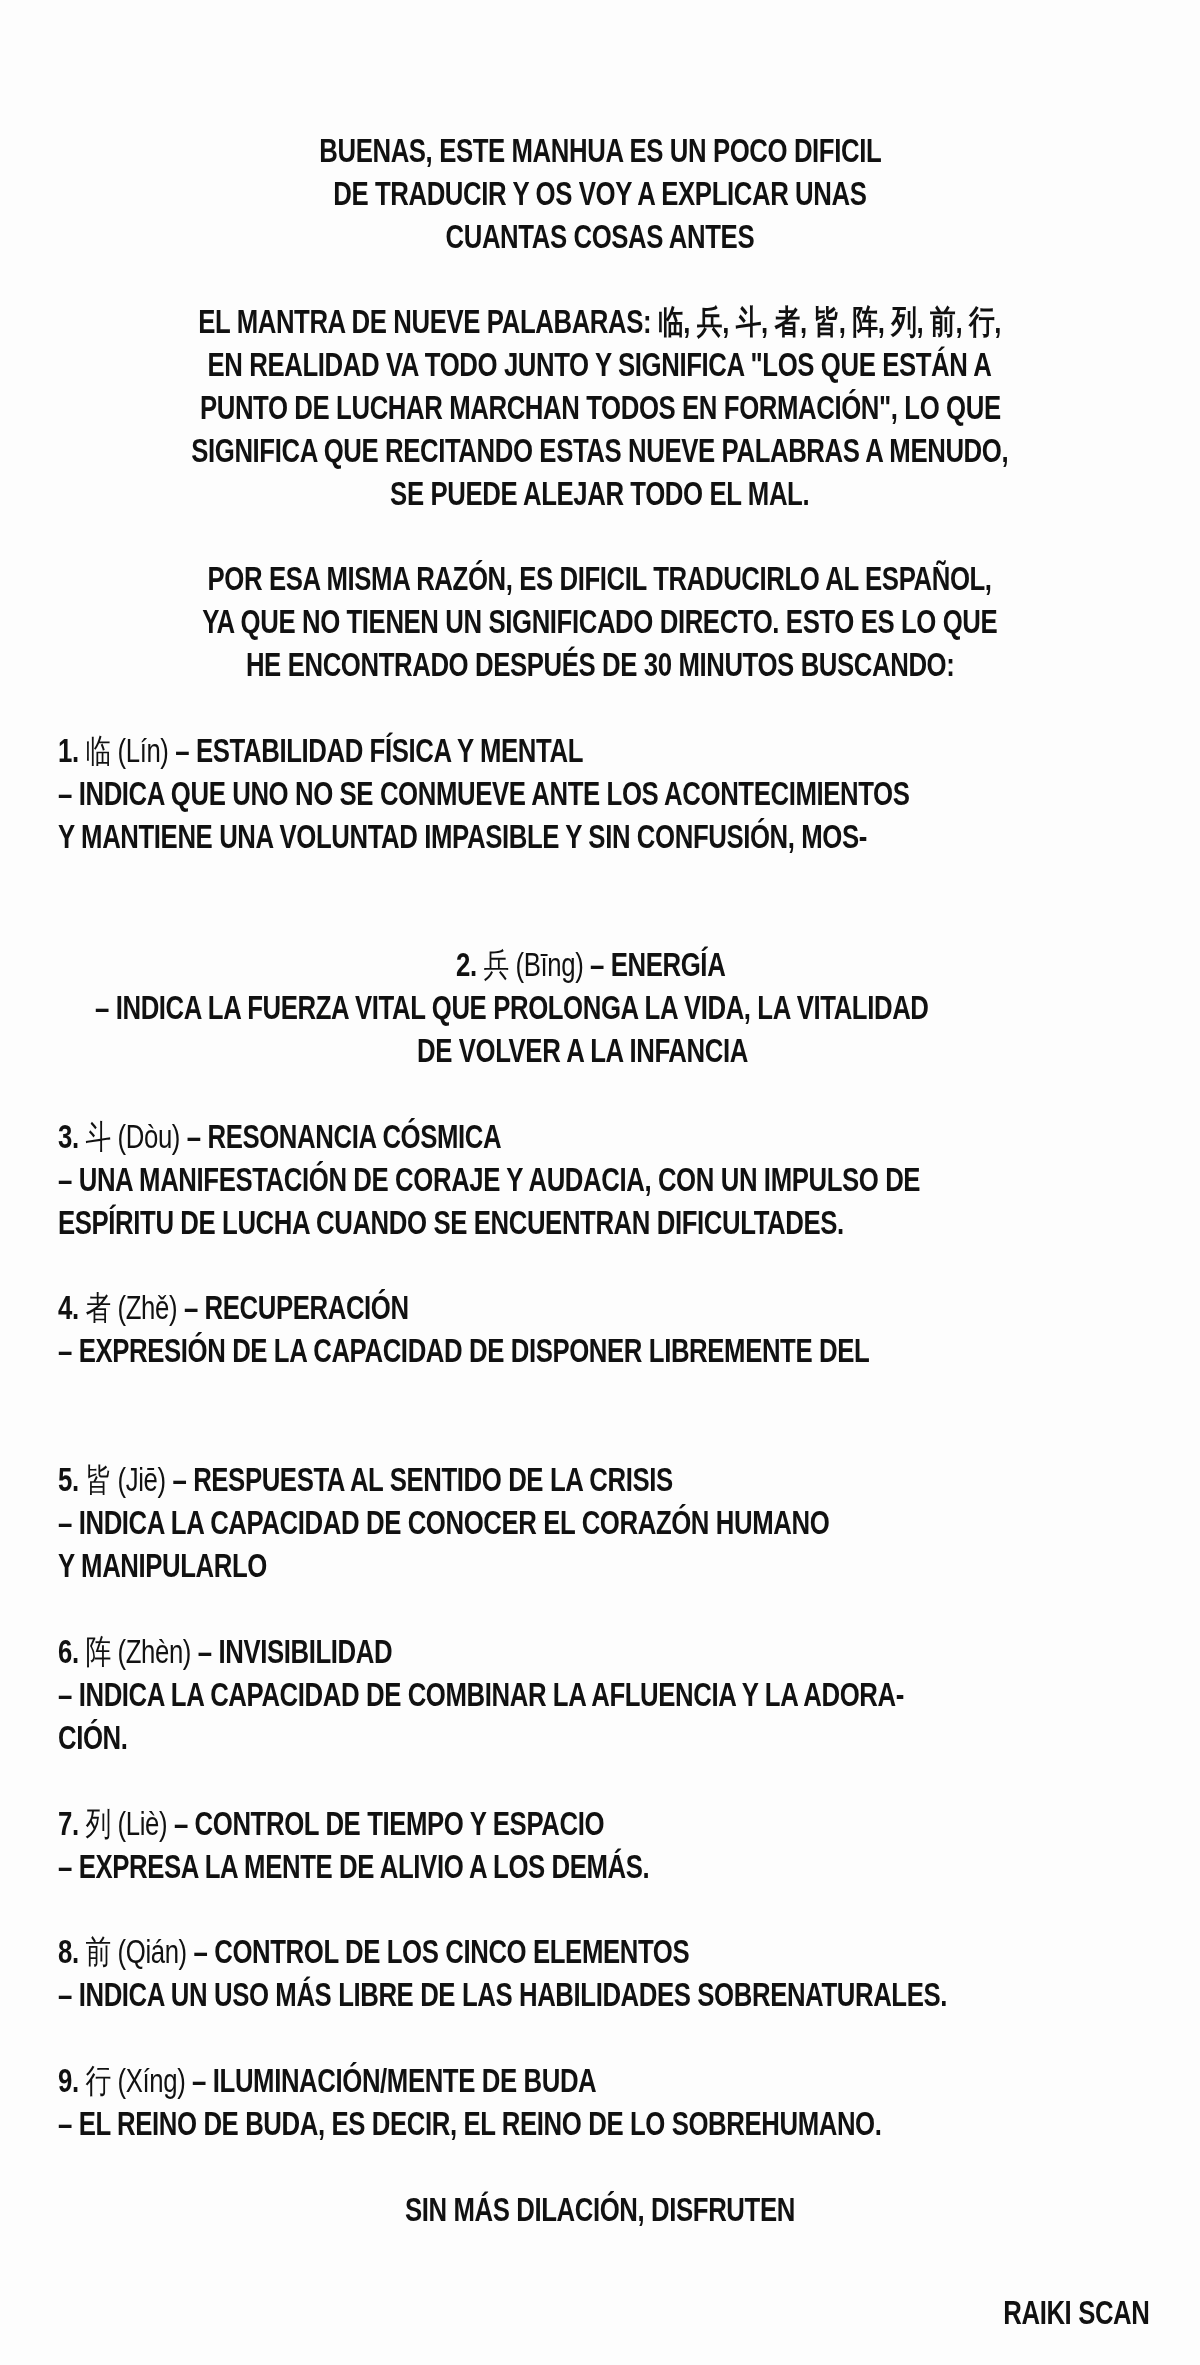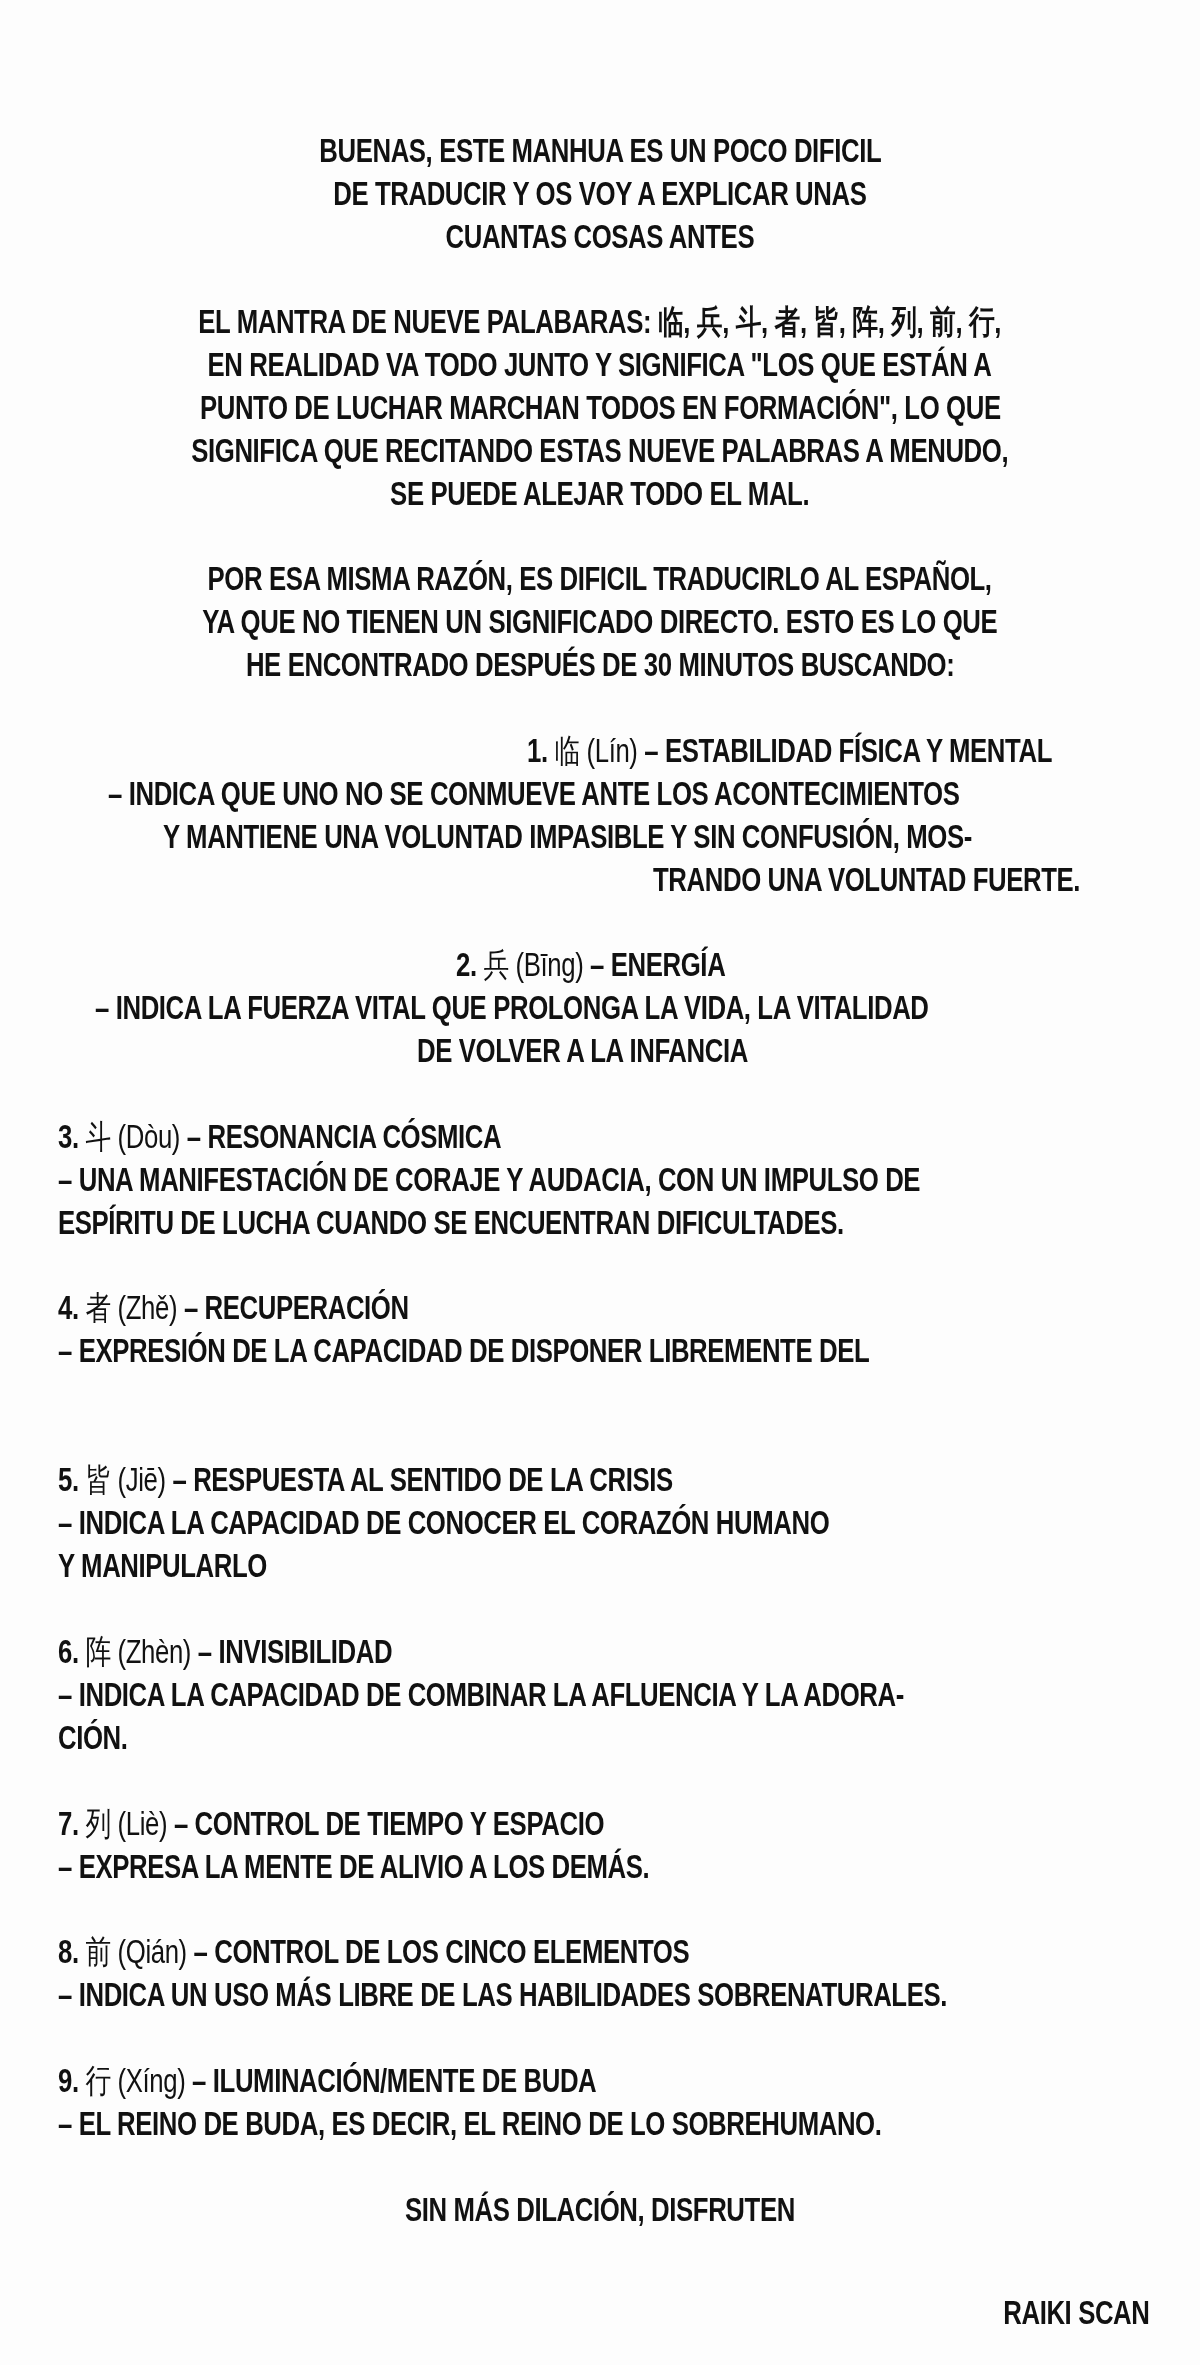--- a/index.html
+++ b/index.html
@@ -88,30 +88,29 @@
     <span class="line"><span class="txt">SIGNIFICA QUE RECITANDO ESTAS NUEVE PALABRAS A MENUDO,</span></span>
     <span class="line"><span class="txt">SE PUEDE ALEJAR TODO EL MAL.</span></span>
   </div>
 
   <div class="block center" style="top:547px;">
     <span class="line"><span class="txt">POR ESA MISMA RAZÓN, ES DIFICIL TRADUCIRLO AL ESPAÑOL,</span></span>
     <span class="line"><span class="txt">YA QUE NO TIENEN UN SIGNIFICADO DIRECTO. ESTO ES LO QUE</span></span>
     <span class="line"><span class="txt">HE ENCONTRADO DESPUÉS DE 30 MINUTOS BUSCANDO:</span></span>
   </div>
 
-  <div class="block left" style="top:719px;text-align:right;">
+  <div class="block left" style="top:719px;">
     <span class="line"><span class="txt">
       <span>1.</span>
       <span class="hanzi">临</span>
       <span class="pinyin">(Lín)</span>
       <span>– ESTABILIDAD FÍSICA Y MENTAL</span>
     </span></span>
     <span class="line"><span class="txt">– INDICA QUE UNO NO SE CONMUEVE ANTE LOS ACONTECIMIENTOS</span></span>
     <span class="line"><span class="txt">Y MANTIENE UNA VOLUNTAD IMPASIBLE Y SIN CONFUSIÓN, MOS-</span></span>
-    <span class="line"><span class="txt">TRANDO UNA VOLUNTAD FUERTE.</span></span>
   </div>
 
   <div class="block left" style="top:933px;text-align:center;">
     <span class="line"><span class="txt">
       <span>2.</span>
       <span class="hanzi">兵</span>
       <span class="pinyin">(Bīng)</span>
       <span>– ENERGÍA</span>
     </span></span>
     <span class="line"><span class="txt">– INDICA LA FUERZA VITAL QUE PROLONGA LA VIDA, LA VITALIDAD</span></span>

